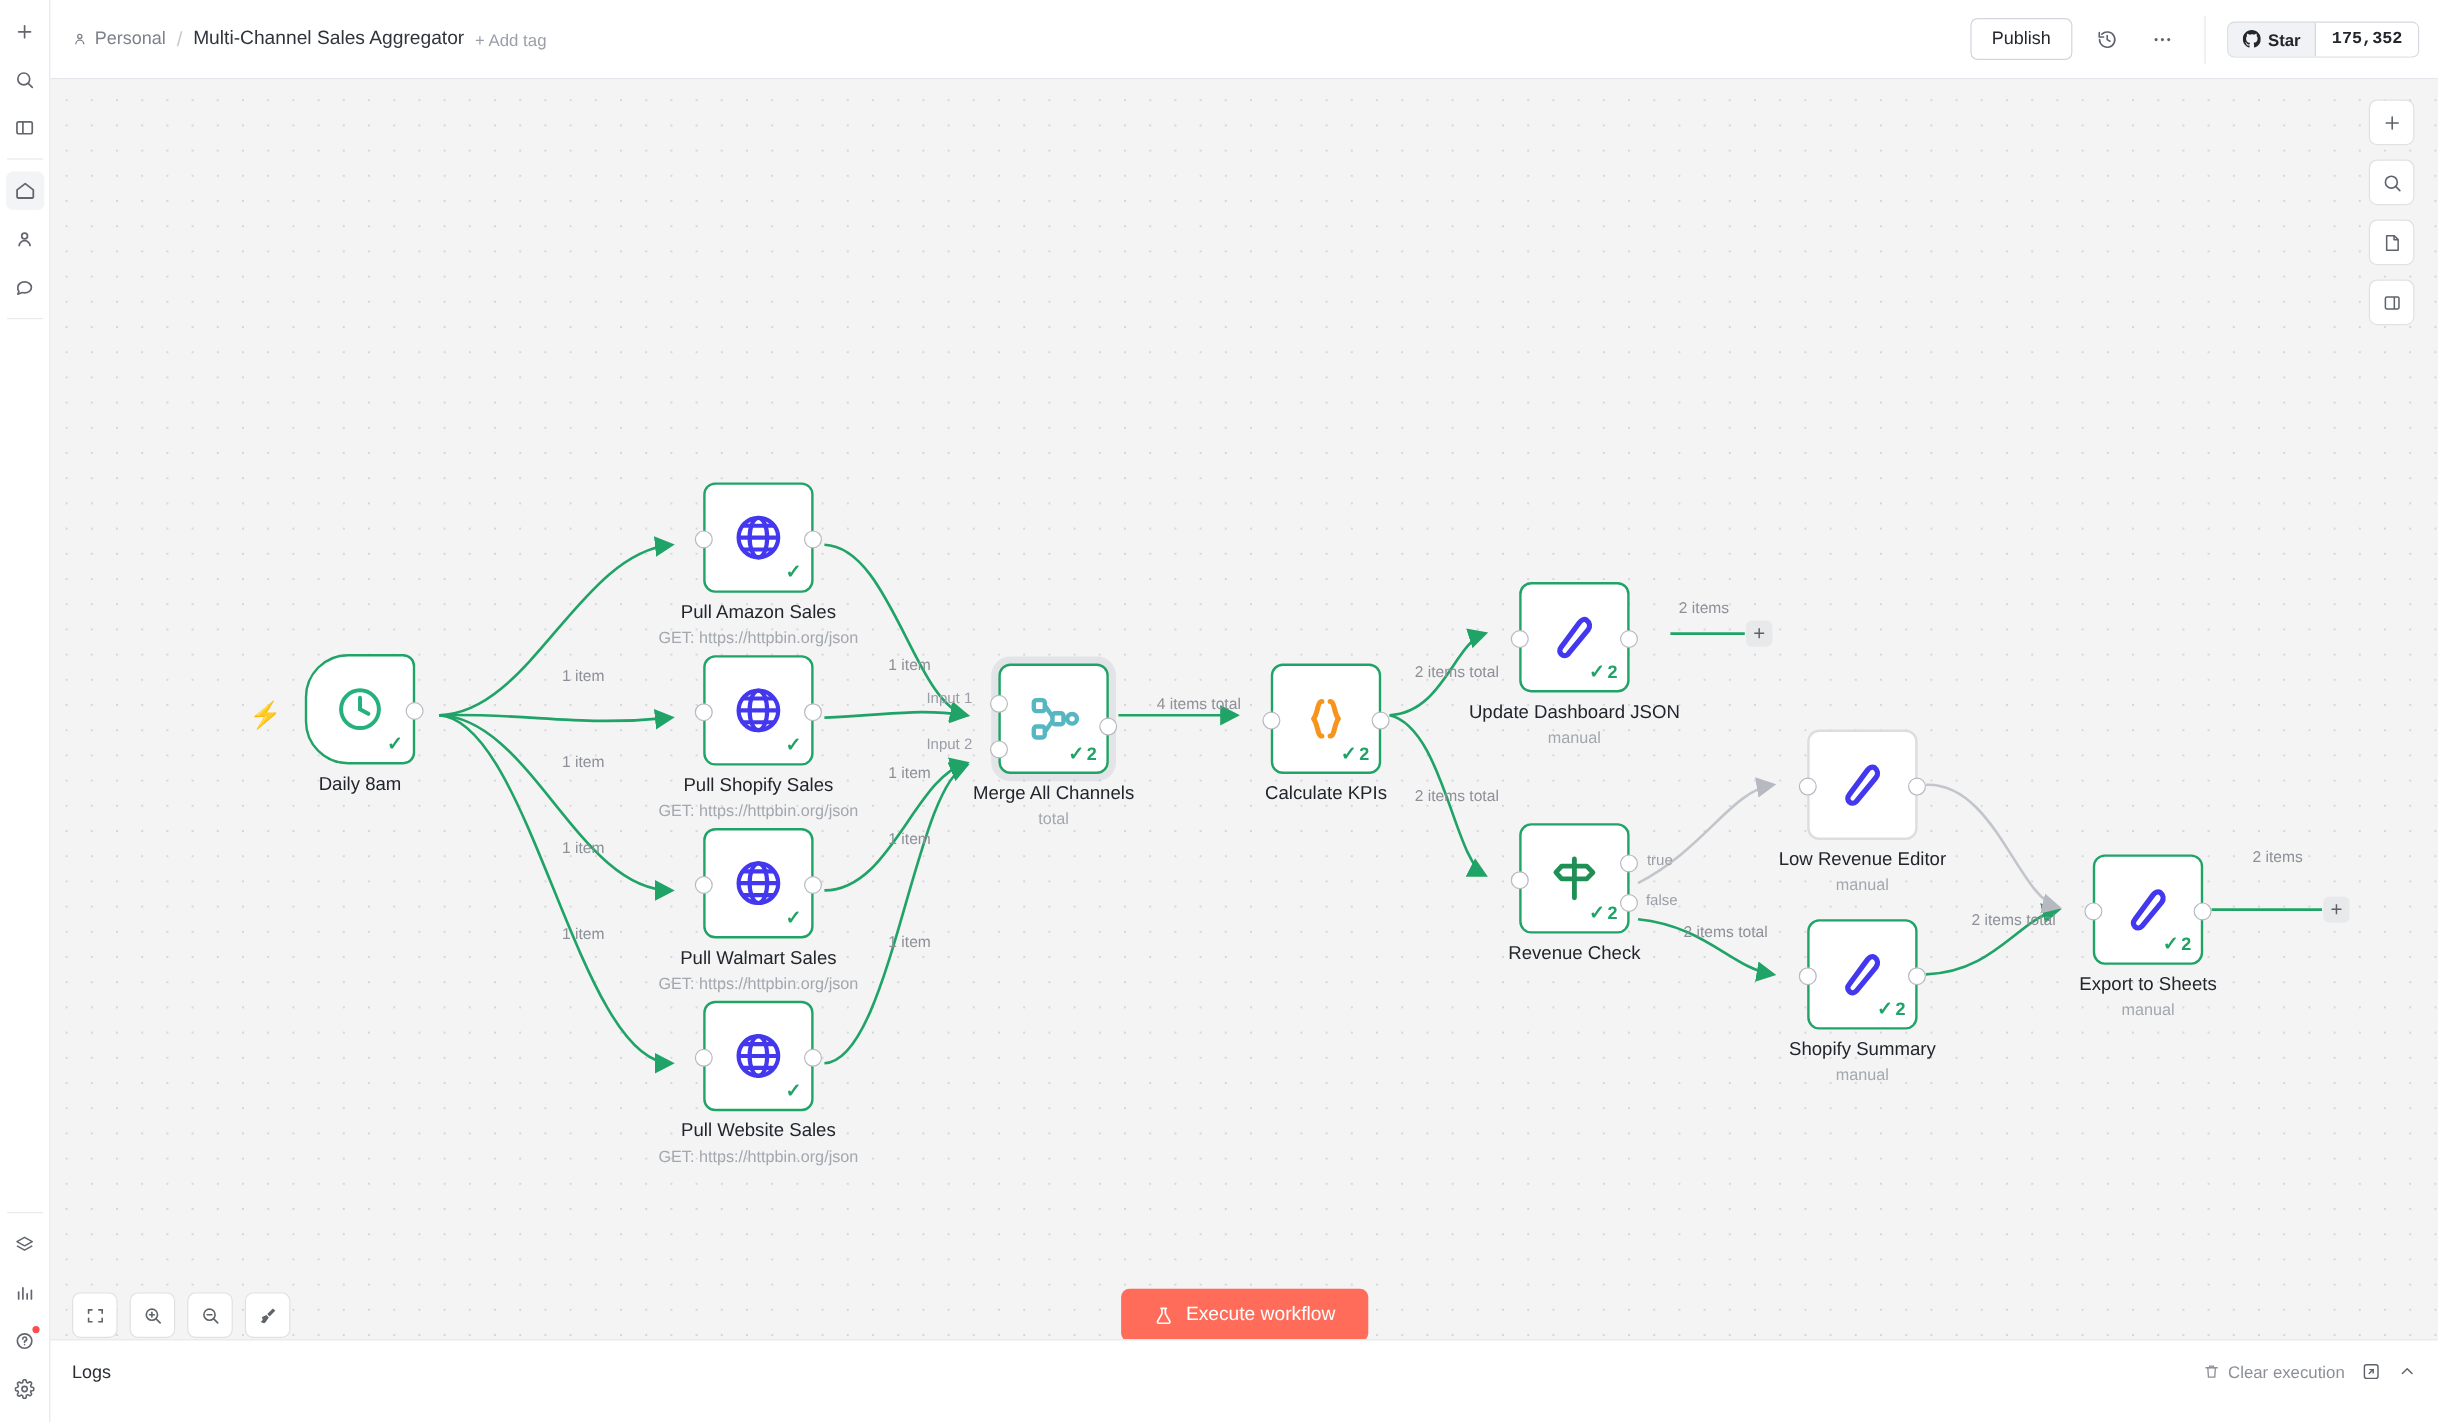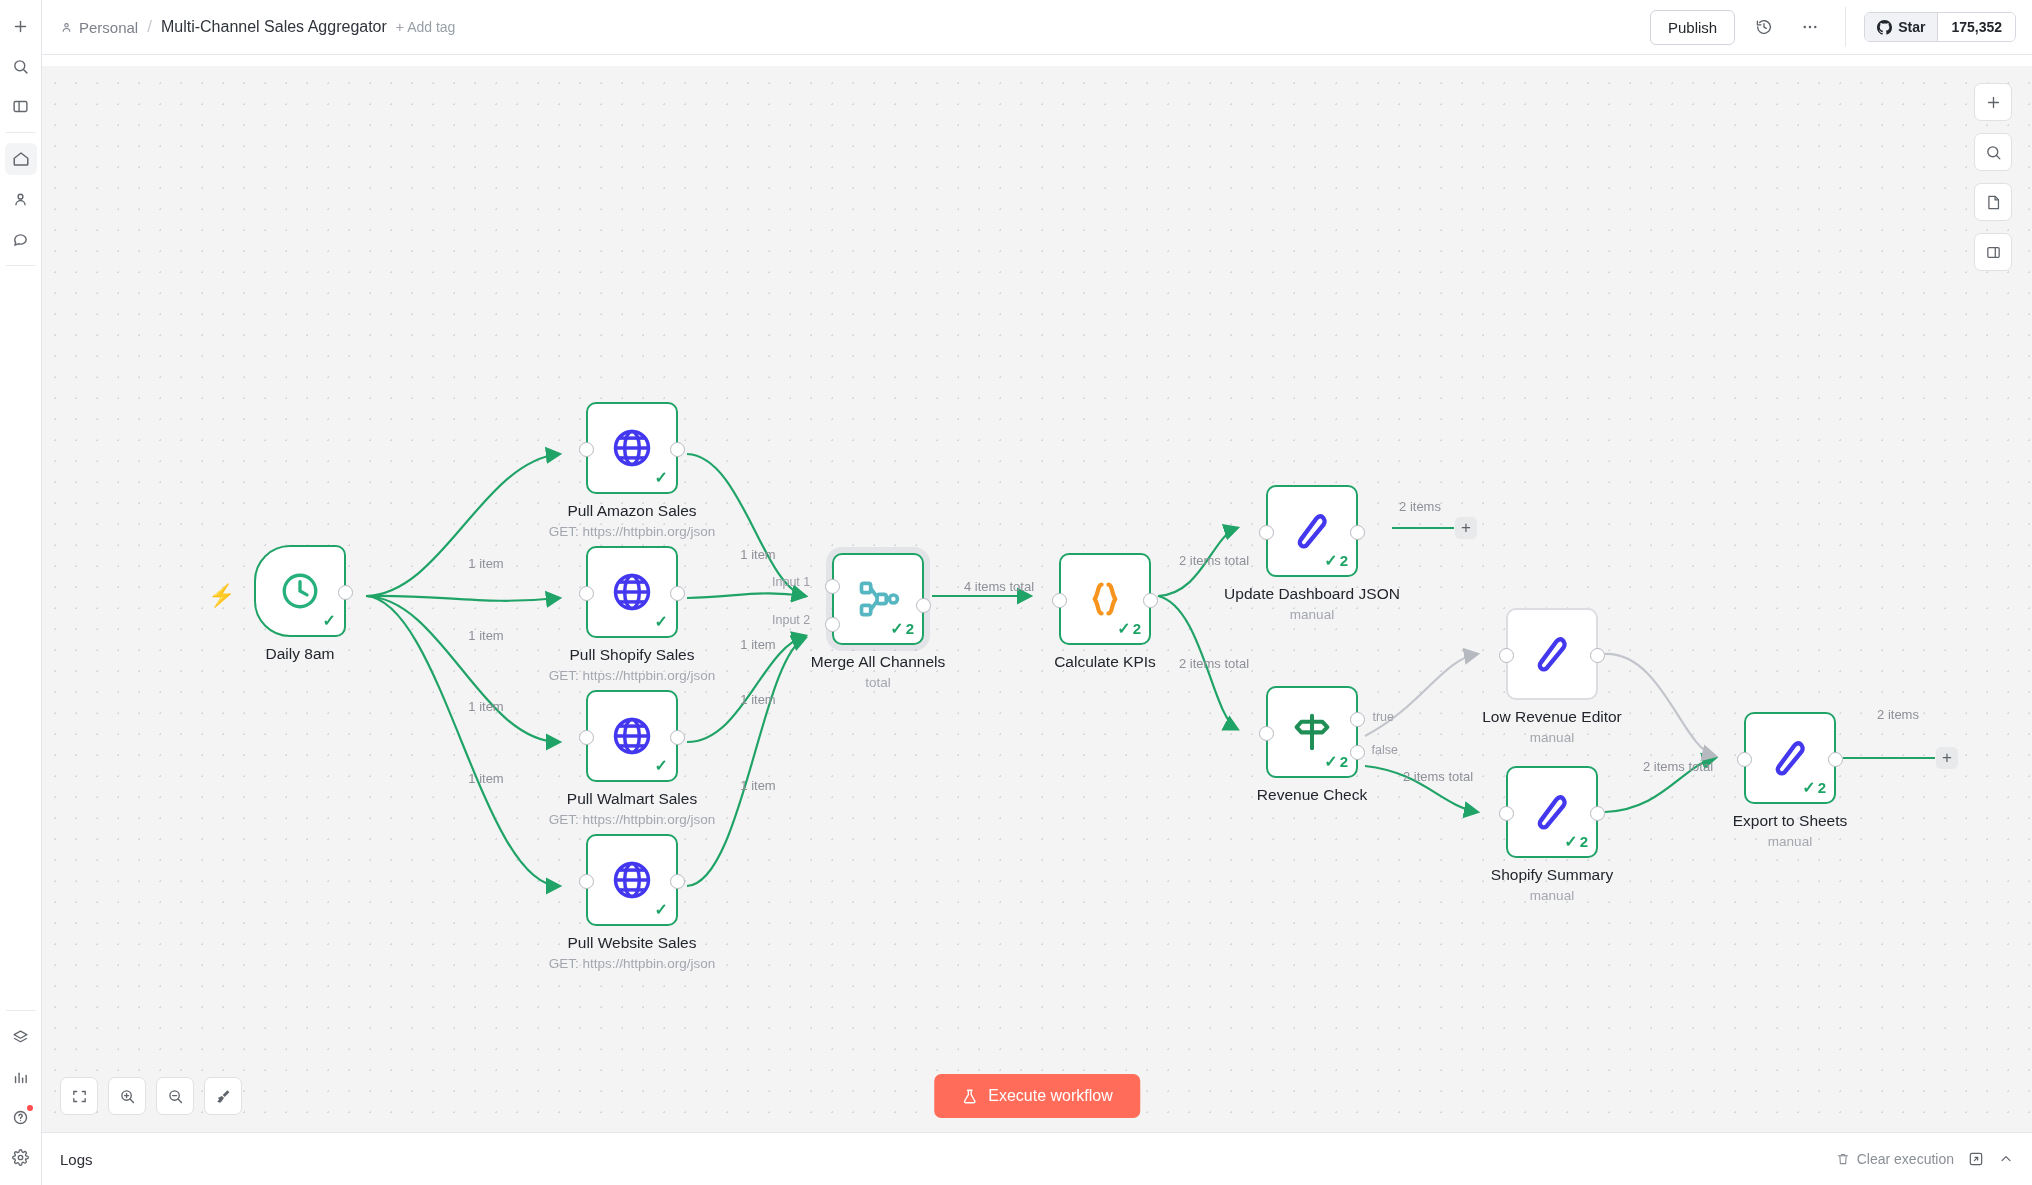--- a/index.html
+++ b/index.html
@@ -25,21 +25,21 @@
   .rail-btn.active { background: #f3f4f6; }
   .rail-sep { width: 30px; height: 1px; background: #e9eaee; margin: 6px 0; }
   .rail-spacer { flex: 1 1 auto; }
   .rail-dot {
     position: absolute; top: 4px; right: 4px;
     width: 6px; height: 6px; border-radius: 50%; background: #ff4d4f;
   }
 
   
   #topbar {
-    position: absolute; left: 42px; top: 0; right: 0; height: 55px;
+    position: absolute; left: 42px; top: 0; right: 0; height: 66px;
     background: #fff; border-bottom: 1px solid #e4e6eb;
     display: flex; align-items: center; z-index: 35;
   }
   #breadcrumb { display: flex; align-items: center; padding-left: 18px; gap: 9px; }
   .crumb-person { display: flex; align-items: center; gap: 6px; color: #7d818a; font-size: 15px; }
   .crumb-sep { color: #c7cad1; font-size: 17px; }
   .crumb-title { color: #30343b; font-size: 16px; }
   .add-tag { color: #9aa0a8; font-size: 14px; cursor: pointer; }
   #topbar-right {
     margin-left: auto; display: flex; align-items: center; height: 100%;
@@ -56,21 +56,21 @@
   .topbar-divider { width: 1px; height: 40px; background: #e4e6eb; margin: 0 18px; }
   .gh {
     display: flex; align-items: stretch; border: 1px solid #d5d8de;
     border-radius: 6px; overflow: hidden; font-size: 14px; margin-right: 16px;
     font-weight: bold;
   }
   .gh-star {
     display: flex; align-items: center; gap: 6px; padding: 6px 12px;
     background: #f0f2f5; color: #23272d; border-right: 1px solid #d5d8de;
   }
-  .gh-count { display: flex; align-items: center; padding: 6px 13px; background: #fff; color: #23272d; }
+  .gh-count { display: flex; align-items: center; padding: 6px 13px; background: #fff; color: #23272d; font-family: Liberation Mono, monospace; }
 
   
   #tabstrip {
     position: absolute; left: 50%; transform: translateX(-50%); top: 44px;
     background: #f1f2f4; border-radius: 8px; padding: 4px;
     display: flex; gap: 2px; z-index: 36;
   }
   .tab {
     padding: 6px 15px; border-radius: 6px; font-size: 15px;
     color: #777b83; cursor: pointer; white-space: nowrap;
@@ -156,21 +156,21 @@
     position: absolute; left: 50%; transform: translateX(-50%); bottom: 14px; z-index: 20;
   }
   .execute-btn {
     background: #ff6d5a; color: #fff; border: none; border-radius: 7px;
     padding: 13px 27px; font-size: 16px; cursor: pointer;
     display: flex; align-items: center; gap: 10px;
   }
 
   
   #logsbar {
-    position: absolute; left: 42px; right: 0; bottom: 0; height: 53px;
+    position: absolute; left: 42px; right: 0; bottom: 16px; height: 53px;
     background: #fff; border-top: 1px solid #e4e6eb;
     display: flex; align-items: center; padding: 0 18px; z-index: 30;
   }
   .logs-title { font-size: 15px; color: #2b2f35; }
   .logs-right { margin-left: auto; display: flex; align-items: center; gap: 14px; }
   .logs-action {
     display: flex; align-items: center; gap: 7px; font-size: 14px;
     color: #8b8f97; cursor: pointer;
   }
   .logs-icon { color: #5e6269; cursor: pointer; display: flex; align-items: center; }

